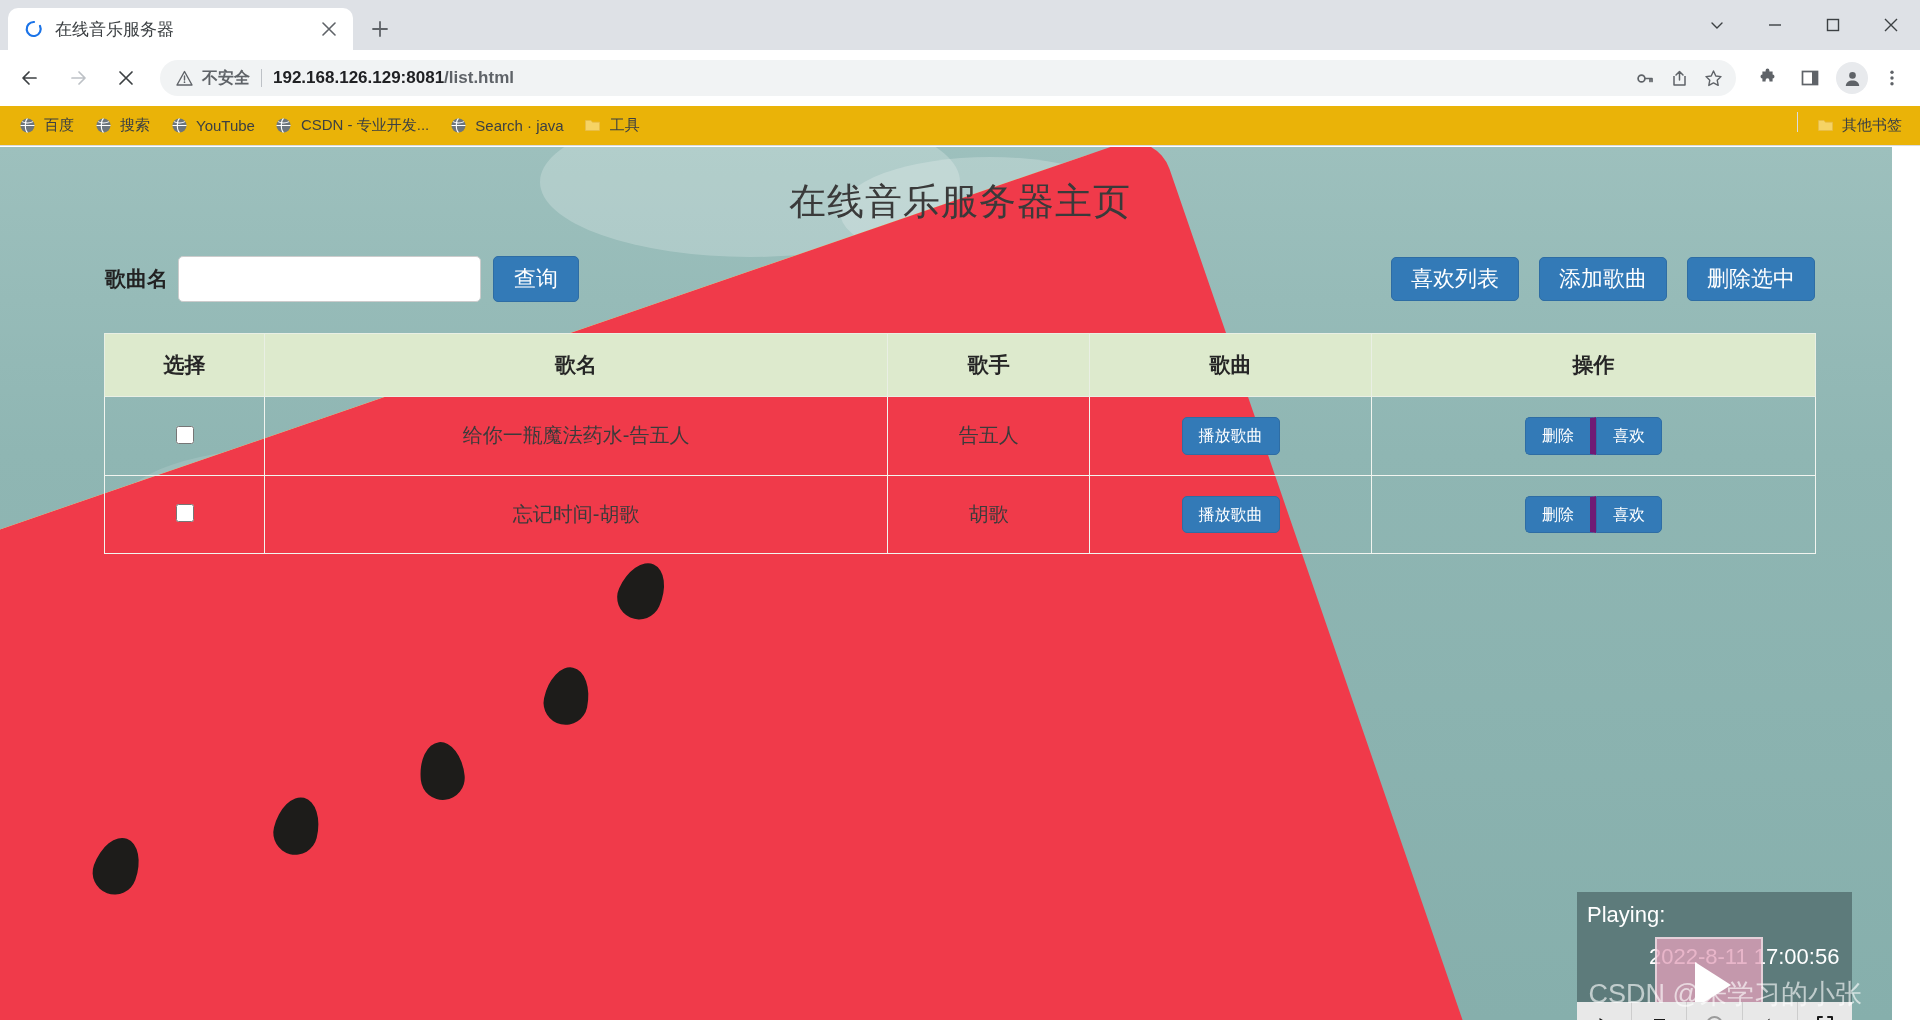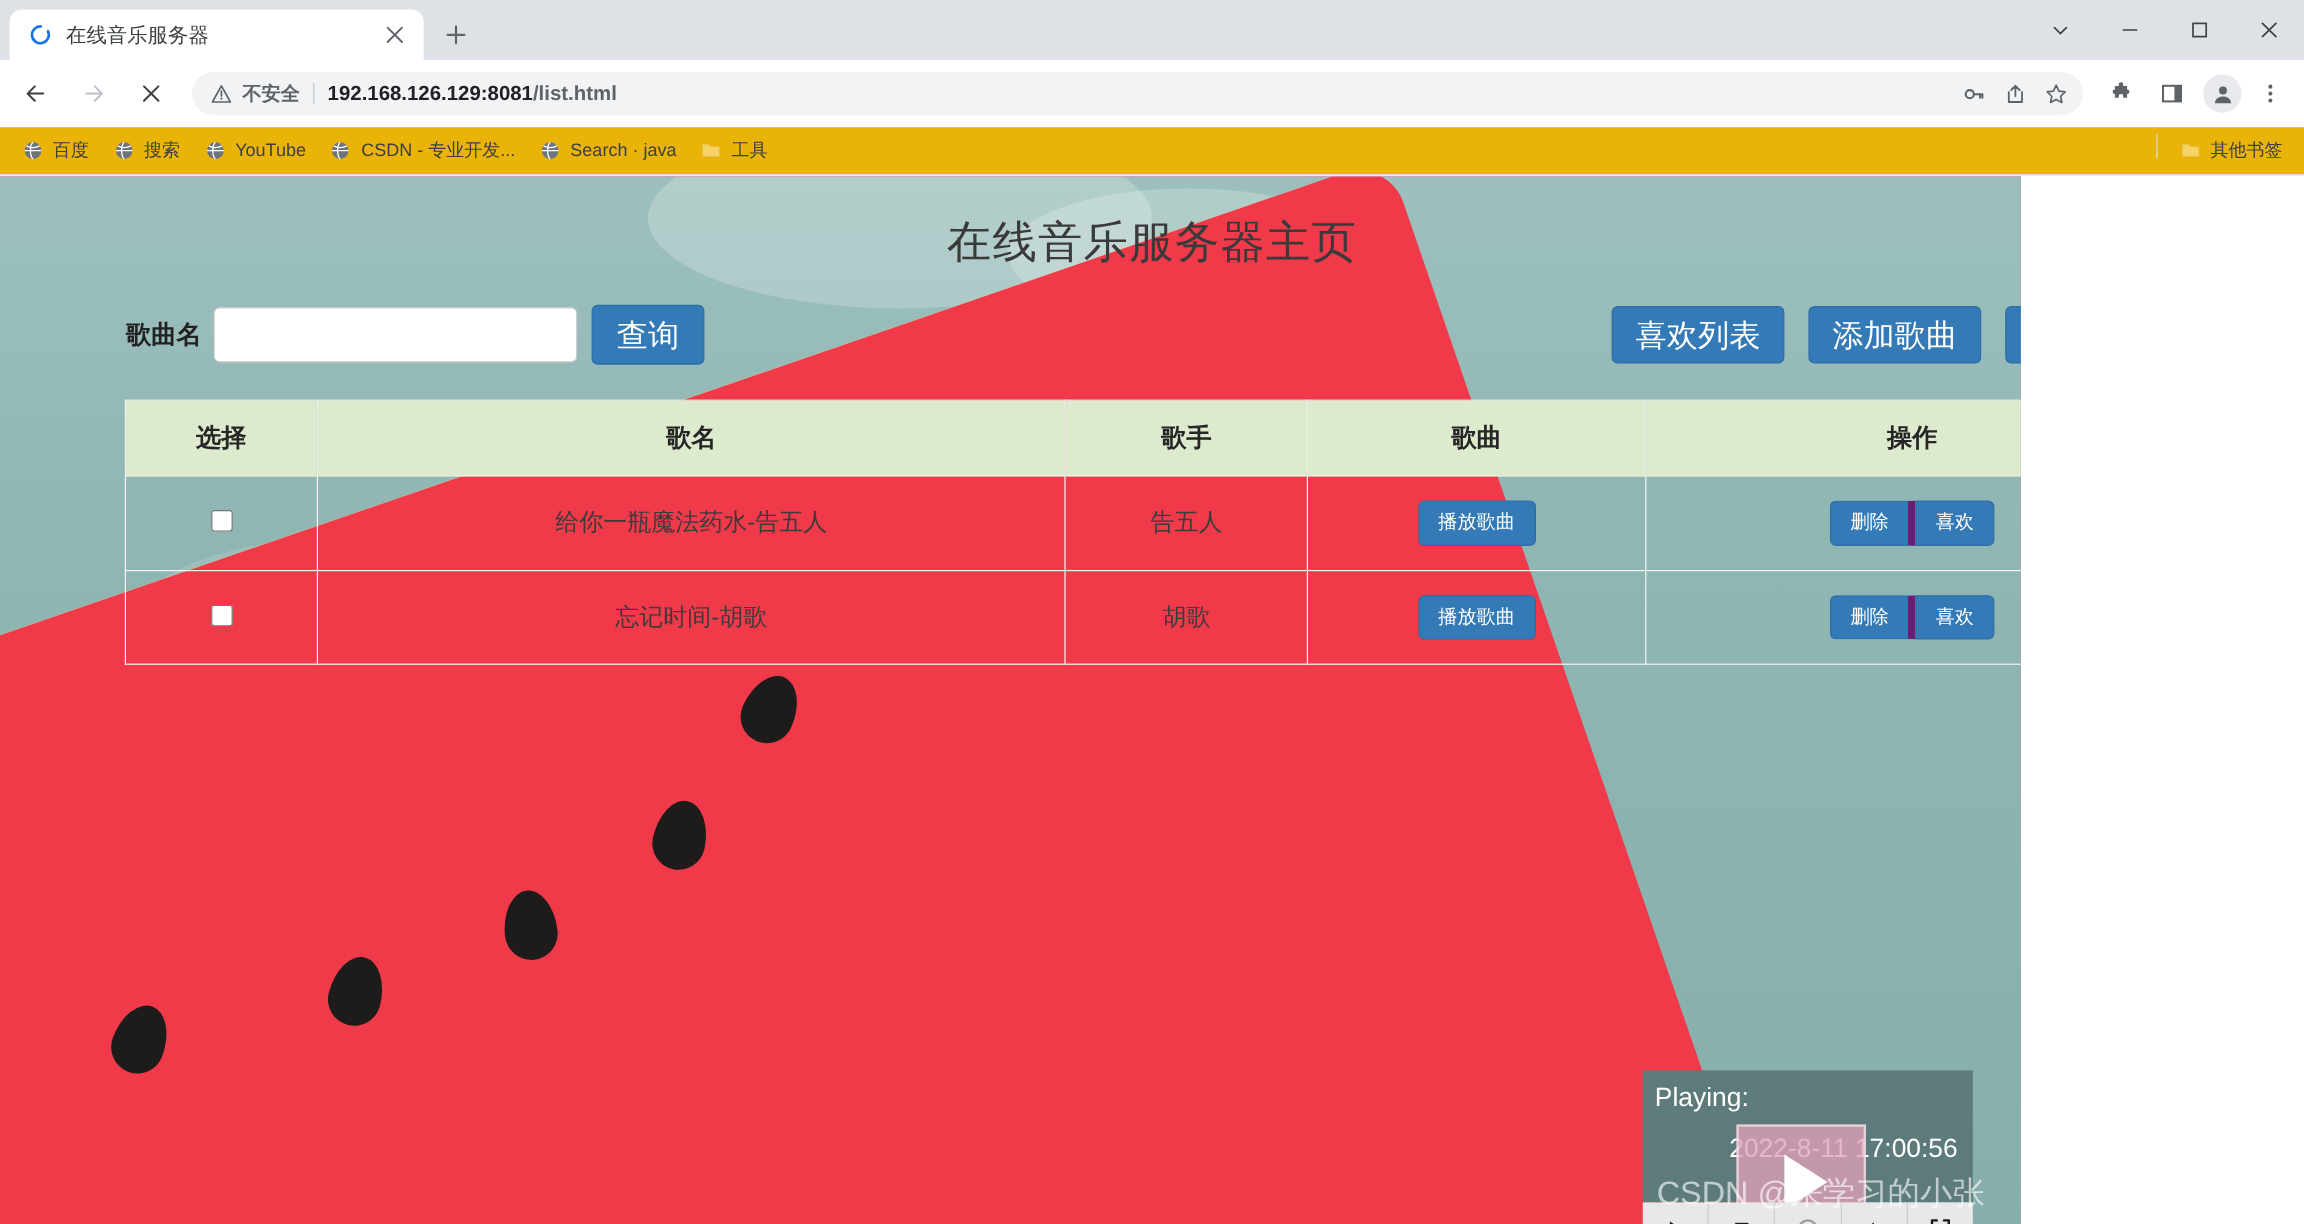--- a/index.html
+++ b/index.html
@@ -116,23 +116,23 @@
     cursor: pointer; white-space: nowrap;
   }
   .bm-label { font-size: 15px; color: #3c4043; }
   .bm-icon { width: 18px; height: 18px; flex: 0 0 18px; display:flex; align-items:center; justify-content:center; }
   .bm-right { margin-left: auto; display: flex; }
   .bm-divider { width: 1px; height: 20px; background: #dadce0; margin: 0 8px; }
 
   
   .viewport {
     position: absolute; left: 0; top: 147px;
-    width: 1684px; height: 873px;
+    width: 1892px; height: 873px;
     overflow: hidden;
-    background: #ec4899;
+    background: #d946ef;
   }
   
   .wm-bg { position: absolute; inset: 0; background: #8cb5b2; overflow: hidden; }
   .wm-sky {
     position: absolute; left: 0; top: 0; width: 100%; height: 100%;
     background: linear-gradient(180deg, #9dc0bd 0%, #8fb6b3 35%, #86afac 100%);
   }
   .wm-cloud {
     position: absolute; border-radius: 50%;
     background: rgba(255,255,255,0.22);
@@ -171,21 +171,21 @@
   }
   .lbl-song { font-size: 21px; color: #222; font-weight: bold; margin-right: 10px; }
   .search-input {
     width: 303px; height: 46px;
     border: 1px solid #ccc; border-radius: 5px;
     background: #fff; font-size: 18px; padding: 0 10px;
     outline: none;
   }
   .btn {
     background: #337ab7; color: #fff; border: 1px solid #2e6da4;
-    border-radius: 5px; font-size: 26px;
+    border-radius: 5px; font-size: 22px;
     padding: 9px 19px; cursor: pointer; line-height: 1.1;
     font-family: "Liberation Sans", "DejaVu Sans", sans-serif;
     white-space: nowrap;
   }
   .btn-query { margin-left: 12px; padding: 10px 20px; }
   .right-btns { margin-left: auto; display: flex; gap: 20px; }
 
   table.songs {
     width: 1712px; margin: 30px auto 0 auto;
     border-collapse: collapse;

